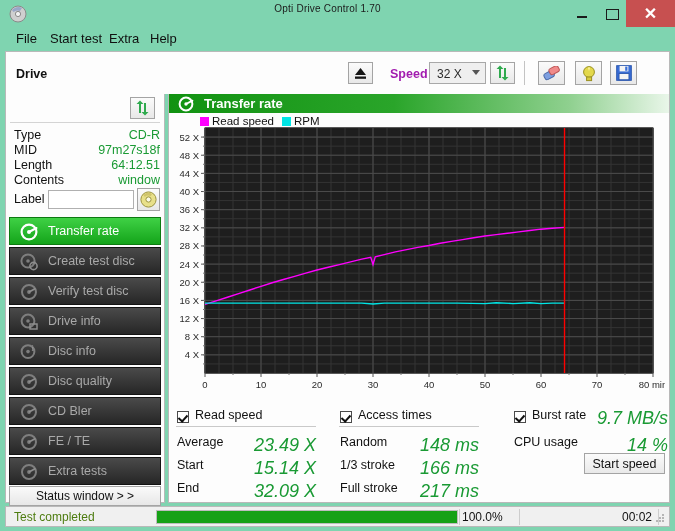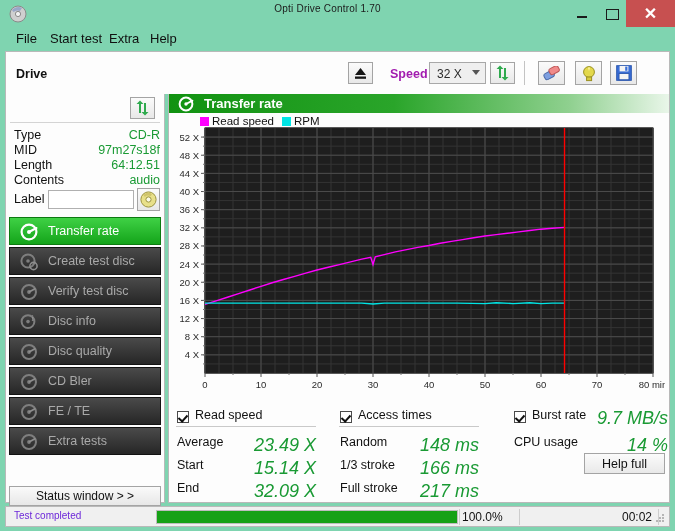--- a/index.html
+++ b/index.html
@@ -92,21 +92,21 @@
   .stat-rule{position:absolute;height:1px;background:#c9c9c9;}
   .stat-key{position:absolute;font-size:12.5px;color:#111;}
   .stat-val{position:absolute;font-size:18px;color:#1a9a34;text-align:right;font-style:italic;}
   .sbtn{position:absolute;background:linear-gradient(#fbfbfb,#e9e9e9);border:1px solid #a4a4a4;box-sizing:border-box;
     font-size:12.5px;color:#111;text-align:center;cursor:default;}
   #start-full-btn{left:584px;top:453px;width:81px;height:21px;line-height:20px;}
   #start-part-btn{left:584px;top:478px;width:81px;height:21px;line-height:20px;}
 
   
   .statusbar{position:absolute;left:5px;top:506px;width:665px;height:21px;background:#f0f0f0;border:1px solid #b9b9b9;box-sizing:border-box;}
-  .sb-text{position:absolute;left:8px;top:3px;font-size:10px;color:#6d28d9;}
+  .sb-text{position:absolute;left:8px;top:3px;font-size:12px;color:#4d7c0f;}
   .sb-progtrack{position:absolute;left:150px;top:3px;width:302px;height:14px;background:#e4e4e4;border:1px solid #bdbdbd;box-sizing:border-box;}
   .sb-progfill{position:absolute;left:0;top:0;height:100%;background:#16a116;}
   .sb-pct{position:absolute;left:456px;top:3px;width:55px;font-size:12px;color:#111;text-align:left;}
   .sb-sep{position:absolute;top:2px;width:1px;height:16px;background:#cdcdcd;}
   .sb-time{position:absolute;left:556px;top:3px;width:90px;font-size:12px;color:#111;text-align:right;}
   .grip{position:absolute;right:4px;bottom:3px;width:9px;height:9px;}
   .grip i{position:absolute;width:2px;height:2px;background:#b5b5b5;}
 </style>
 </head>
 <body>
@@ -200,21 +200,21 @@
   </div>
   <div class="hrule" style="left:10px;top:122px;width:150px"></div>
 
   <div class="dinfo" style="left:14px;top:128px">Type</div>
   <div class="dval" style="left:60px;top:128px;width:100px">CD-R</div>
   <div class="dinfo" style="left:14px;top:143px">MID</div>
   <div class="dval" style="left:60px;top:143px;width:100px">97m27s18f</div>
   <div class="dinfo" style="left:14px;top:158px">Length</div>
   <div class="dval" style="left:60px;top:158px;width:100px">64:12.51</div>
   <div class="dinfo" style="left:14px;top:173px">Contents</div>
-  <div class="dval" style="left:60px;top:173px;width:100px">audio</div>
+  <div class="dval" style="left:60px;top:173px;width:100px">window</div>
 
   <div class="dinfo" style="left:14px;top:192px">Label</div>
   <input class="label-input" value="" style="">
   <div class="tbtn" id="cd-icon-btn">
     <svg style="position:absolute;left:2px;top:2px" width="17" height="17" viewBox="0 0 17 17">
       <circle cx="8.5" cy="8.5" r="7.6" fill="#e8e08a" stroke="#9c9440"></circle>
       <circle cx="8.5" cy="8.5" r="2.6" fill="#fbfbe8" stroke="#9c9440"></circle>
       <path d="M3.5 4 A7 7 0 0 1 12 3 L10.7 5.2 A5 5 0 0 0 4.9 5.9 Z" fill="#cfc46b"></path>
     </svg>
   </div>
@@ -236,20 +236,28 @@
       </svg>
       <span class="nav-label">Create test disc</span>
     </div>
     <div class="navitem">
       <svg class="nav-ico" viewBox="0 0 18 18">
         <circle cx="9" cy="9" r="7" fill="none" stroke="#7e7e7e" stroke-width="2"></circle>
         <circle cx="9" cy="9" r="1.9" fill="#7e7e7e"></circle>
         <path d="M9 9 L15.5 5.5" stroke="#8d8d8d" stroke-width="1.8"></path>
       </svg>
       <span class="nav-label">Verify test disc</span>
+    </div>
+    <div class="navitem">
+      <svg class="nav-ico" viewBox="0 0 18 18">
+        <circle cx="8" cy="8" r="6.4" fill="none" stroke="#7e7e7e" stroke-width="2"></circle>
+        <circle cx="8" cy="8" r="1.8" fill="#7e7e7e"></circle>
+        <rect x="10" y="11" width="7" height="5" fill="none" stroke="#8d8d8d" stroke-width="1.5"></rect>
+      </svg>
+      <span class="nav-label">Drive info</span>
     </div>
     <div class="navitem">
       <svg class="nav-ico" viewBox="0 0 18 18">
         <circle cx="8" cy="8.6" r="6.4" fill="none" stroke="#7e7e7e" stroke-width="2"></circle>
         <circle cx="8" cy="8.6" r="1.8" fill="#7e7e7e"></circle>
         <text x="11.5" y="8" fill="#9a9a9a" font-size="9" font-family="Liberation Serif, serif">i</text>
       </svg>
       <span class="nav-label">Disc info</span>
     </div>
     <div class="navitem">
@@ -495,21 +503,21 @@
     <div class="stat-key" style="left:172px;top:76px">Full stroke</div>
     <div class="stat-val" style="left:221px;top:76px;width:90px">217 ms</div>
 
     <div class="chk" style="left:346px;top:6px"></div>
     <div class="stat-head" style="left:364px;top:3px">Burst rate</div>
     <div class="stat-val" style="left:410px;top:3px;width:90px">9.7 MB/s</div>
     <div class="stat-key" style="left:346px;top:30px">CPU usage</div>
     <div class="stat-val" style="left:410px;top:30px;width:90px">14 %</div>
   </div>
 
-  <div class="sbtn" id="start-full-btn">Help full</div>
+  <div class="sbtn" id="start-full-btn">Start speed</div>
 
   <div class="statusbar">
     <div class="sb-text">Test completed</div>
     <div class="sb-progtrack">
       <div class="sb-progfill" id="prog-fill" style="width: 100%;"></div>
     </div>
     <div class="sb-sep" style="left:453px"></div>
     <div class="sb-pct">100.0%</div>
     <div class="sb-sep" style="left:513px"></div>
     <div class="sb-time">00:02</div>

